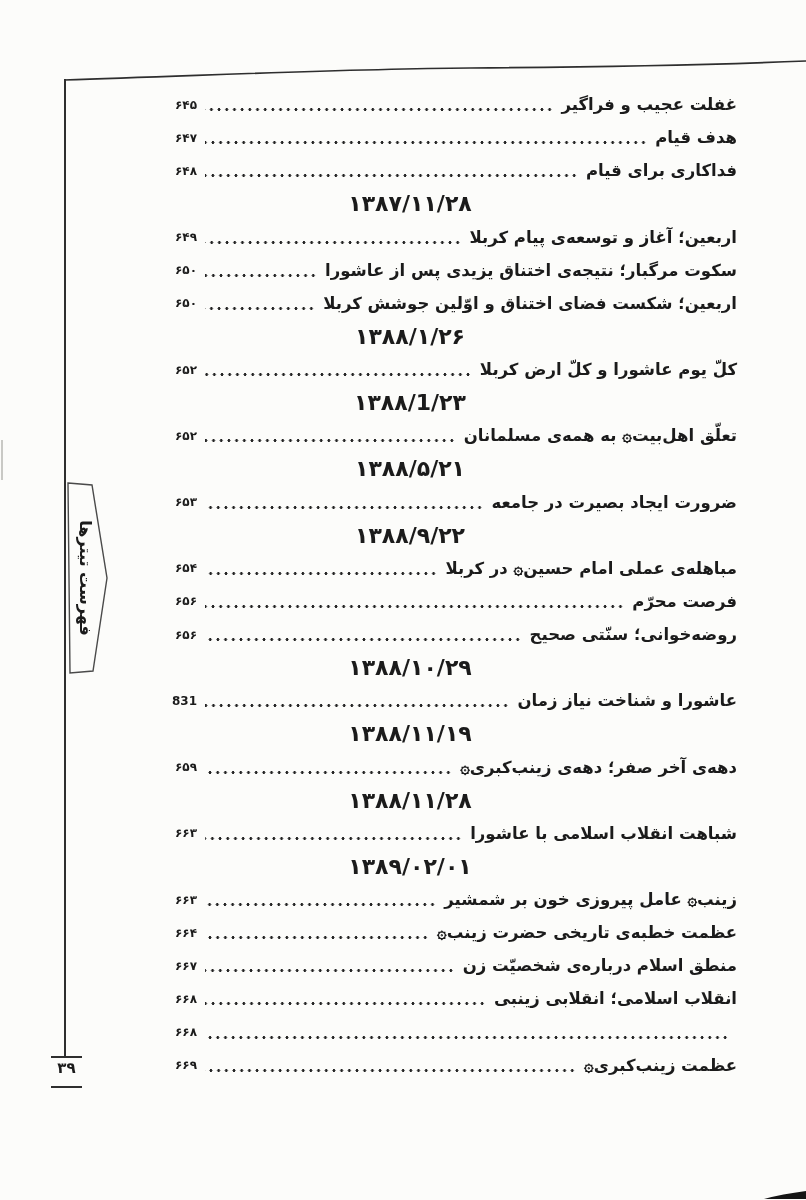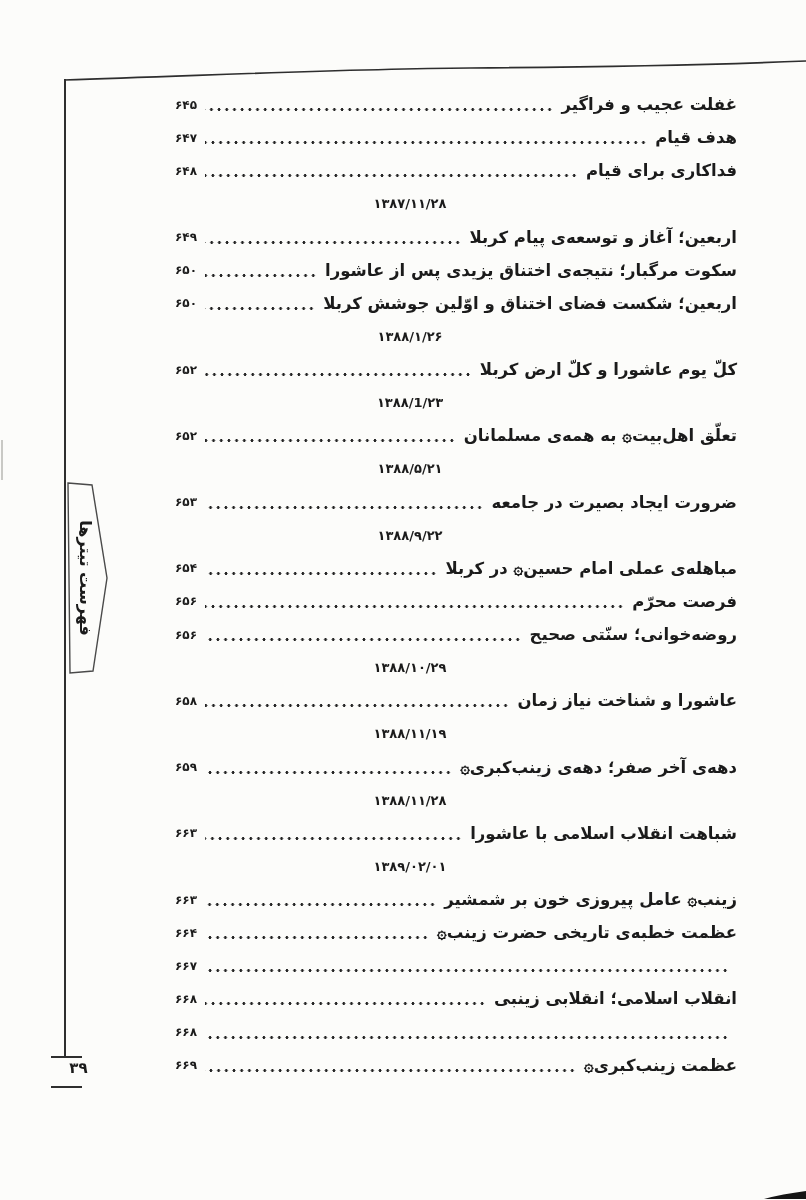--- a/index.html
+++ b/index.html
@@ -60,34 +60,34 @@
     min-width:12px;
   }
   .toc-page{
     white-space:nowrap;
     font-size:12px;font-weight:600;
     min-width:34px;
   }
   .row-date{
     height:33.13px;line-height:33.13px;
     text-align:center;
-    font-size:13px;font-weight:700;
+    font-size:22px;font-weight:700;
     transform:translateX(-40px);
     direction:rtl;
     letter-spacing:.3px;
   }
 
   
   .folio-rule{
     position:absolute;left:51px;width:31px;height:2px;background:#2e2e2e;
   }
   .folio-rule-top{top:1056px;}
   .folio-rule-bottom{top:1086px;}
   .folio-number{
-    position:absolute;left:63px;top:1059px;width:31px;
+    position:absolute;left:51px;top:1059px;width:31px;
     text-align:center;
     font-size:15px;font-weight:700;
     direction:rtl;
   }
 </style>
 </head>
 <body>
 
 <div class="page">
 
@@ -172,21 +172,21 @@
   </div>
       <div class="row-entry">
     <span class="toc-title">روضه‌خوانی؛ سنّتی صحیح</span>
     <span class="dot-leader"></span>
     <span class="toc-page">۶۵۶</span>
   </div>
       <div class="row-date">۱۳۸۸/۱۰/۲۹</div>
       <div class="row-entry">
     <span class="toc-title">عاشورا و شناخت نیاز زمان</span>
     <span class="dot-leader"></span>
-    <span class="toc-page">۶۵۸</span>
+    <span class="toc-page">831</span>
   </div>
       <div class="row-date">۱۳۸۸/۱۱/۱۹</div>
       <div class="row-entry">
     <span class="toc-title">دهه‌ی آخر صفر؛ دهه‌ی زینب‌کبری۞</span>
     <span class="dot-leader"></span>
     <span class="toc-page">۶۵۹</span>
   </div>
       <div class="row-date">۱۳۸۸/۱۱/۲۸</div>
       <div class="row-entry">
     <span class="toc-title">شباهت انقلاب اسلامی با عاشورا</span>
@@ -198,20 +198,21 @@
     <span class="toc-title">زینب۞ عامل پیروزی خون بر شمشیر</span>
     <span class="dot-leader"></span>
     <span class="toc-page">۶۶۳</span>
   </div>
       <div class="row-entry">
     <span class="toc-title">عظمت خطبه‌ی تاریخی حضرت زینب۞</span>
     <span class="dot-leader"></span>
     <span class="toc-page">۶۶۴</span>
   </div>
       <div class="row-entry">
+    <span class="toc-title">منطق اسلام درباره‌ی شخصیّت زن</span>
     <span class="dot-leader"></span>
     <span class="toc-page">۶۶۷</span>
   </div>
       <div class="row-entry">
     <span class="toc-title">انقلاب اسلامی؛ انقلابی زینبی</span>
     <span class="dot-leader"></span>
     <span class="toc-page">۶۶۸</span>
   </div>
       <div class="row-entry">
     <span class="dot-leader"></span>

